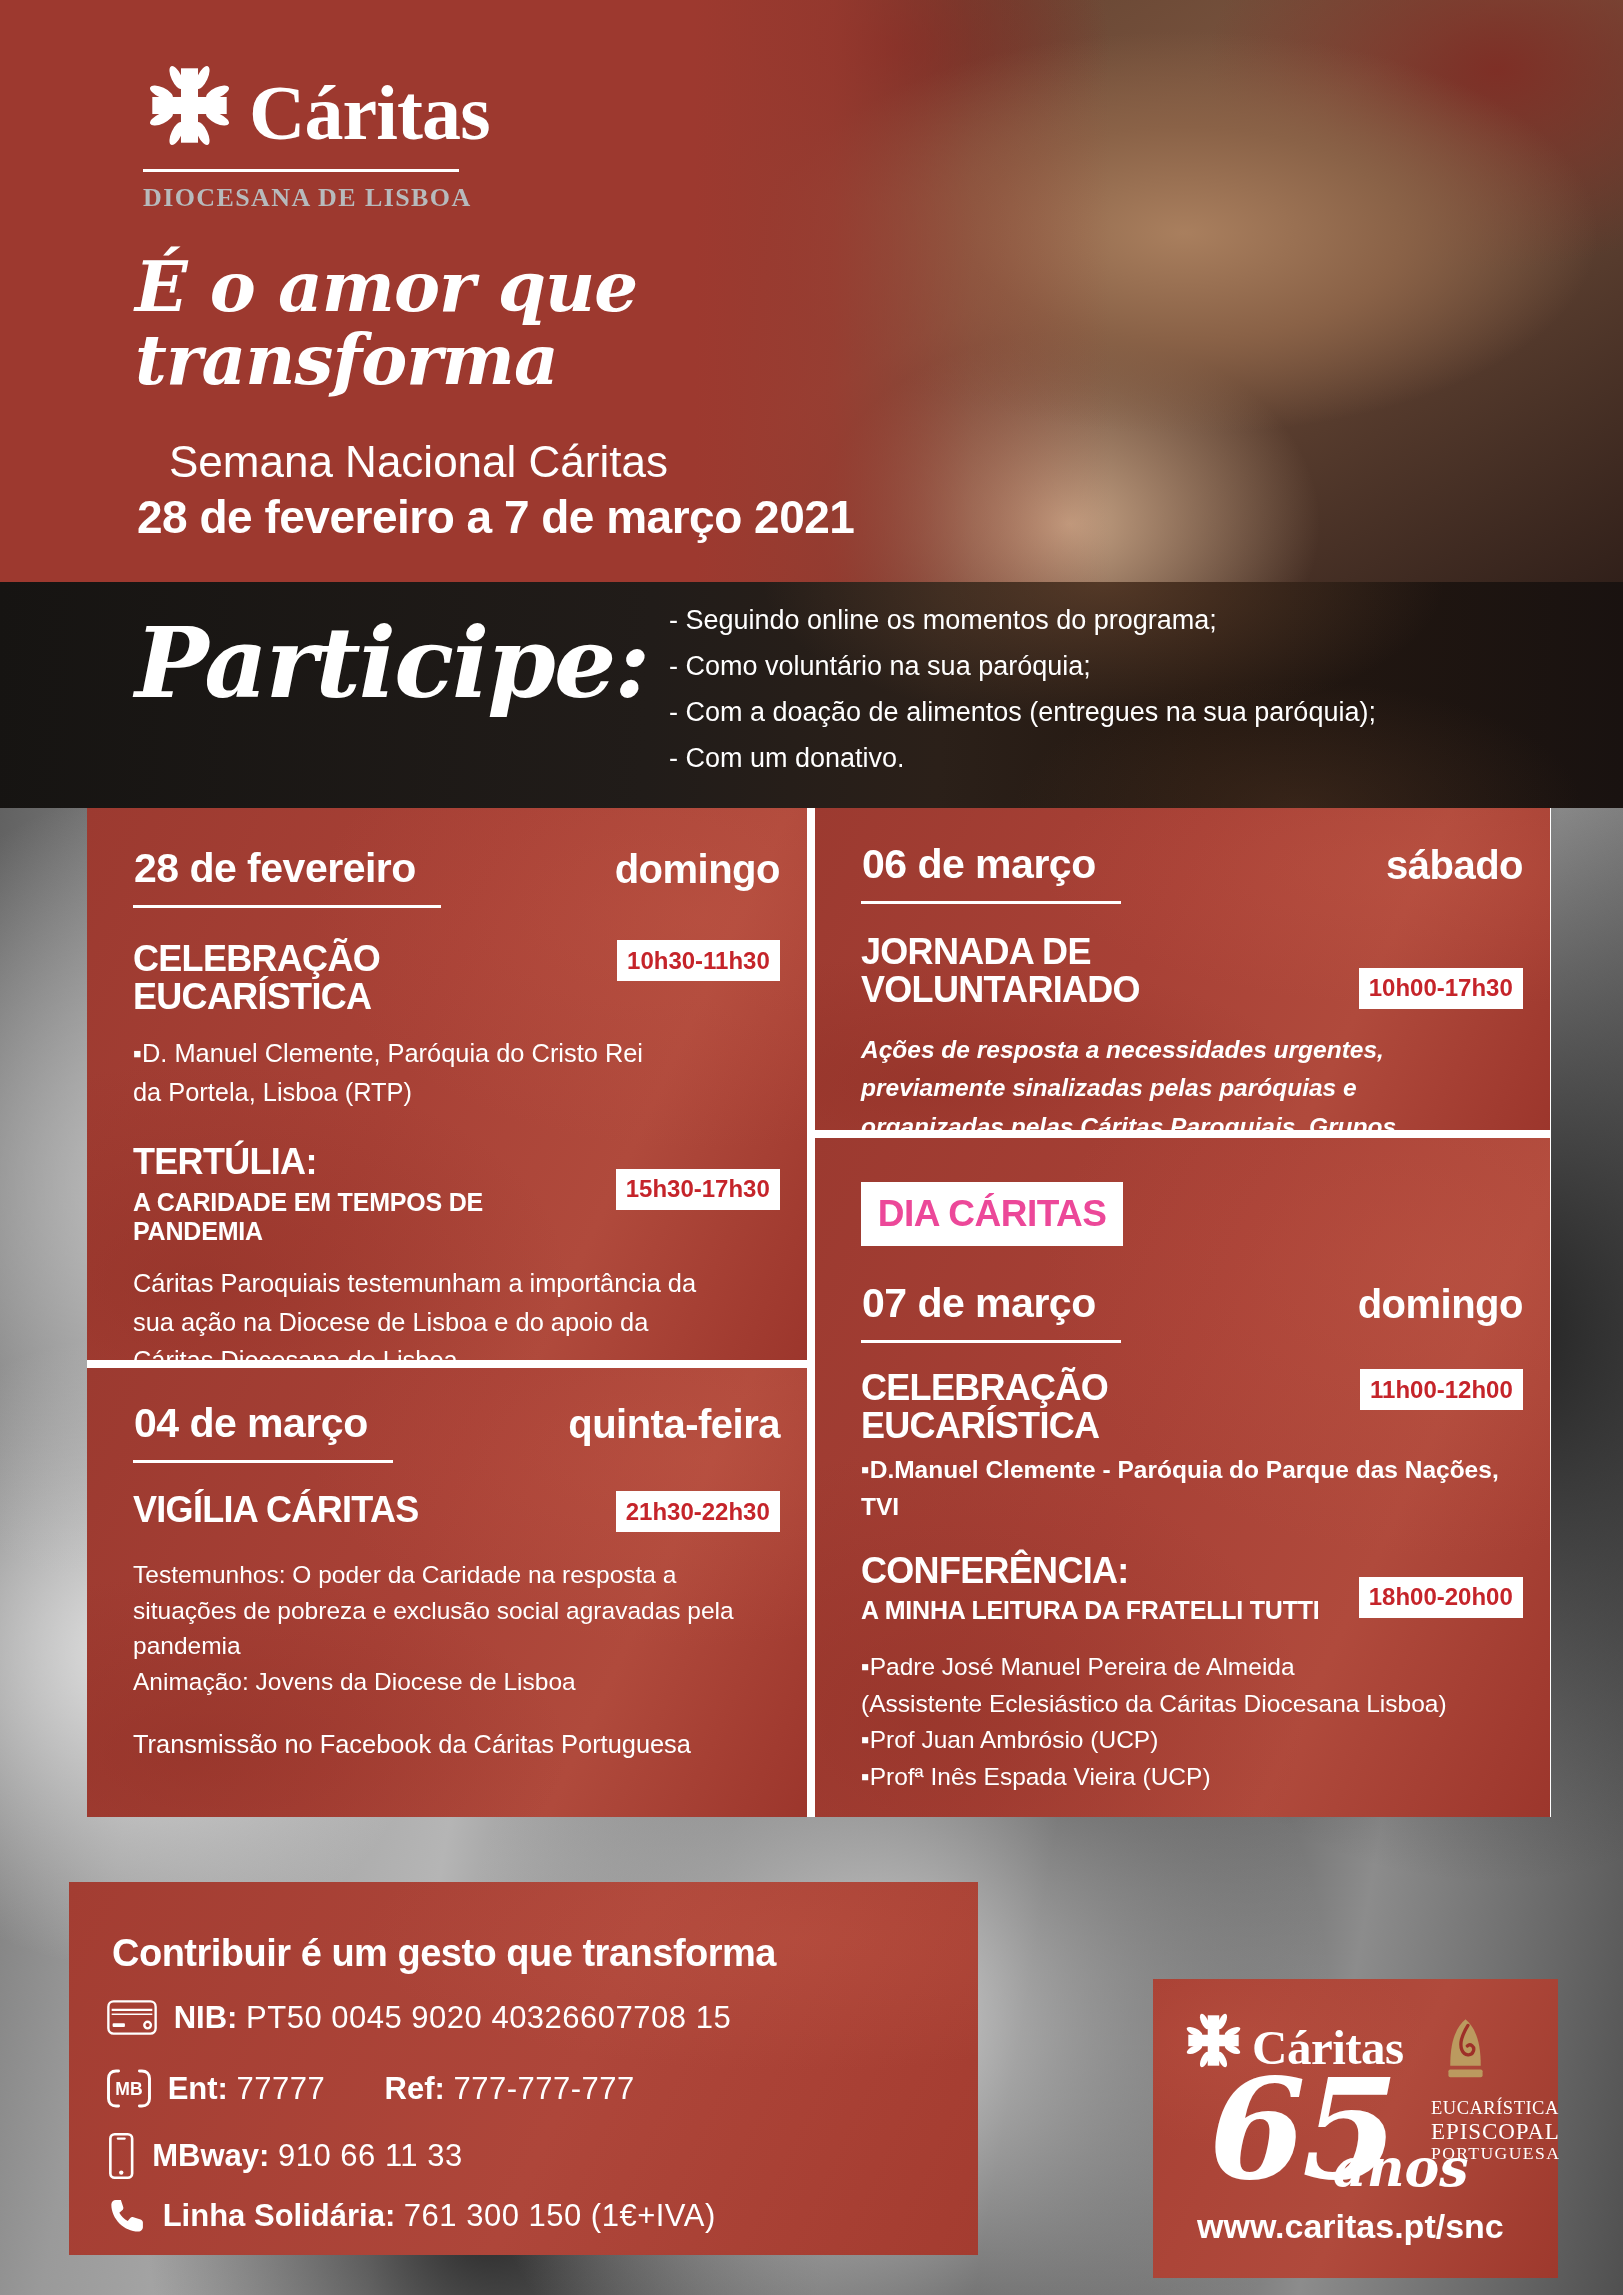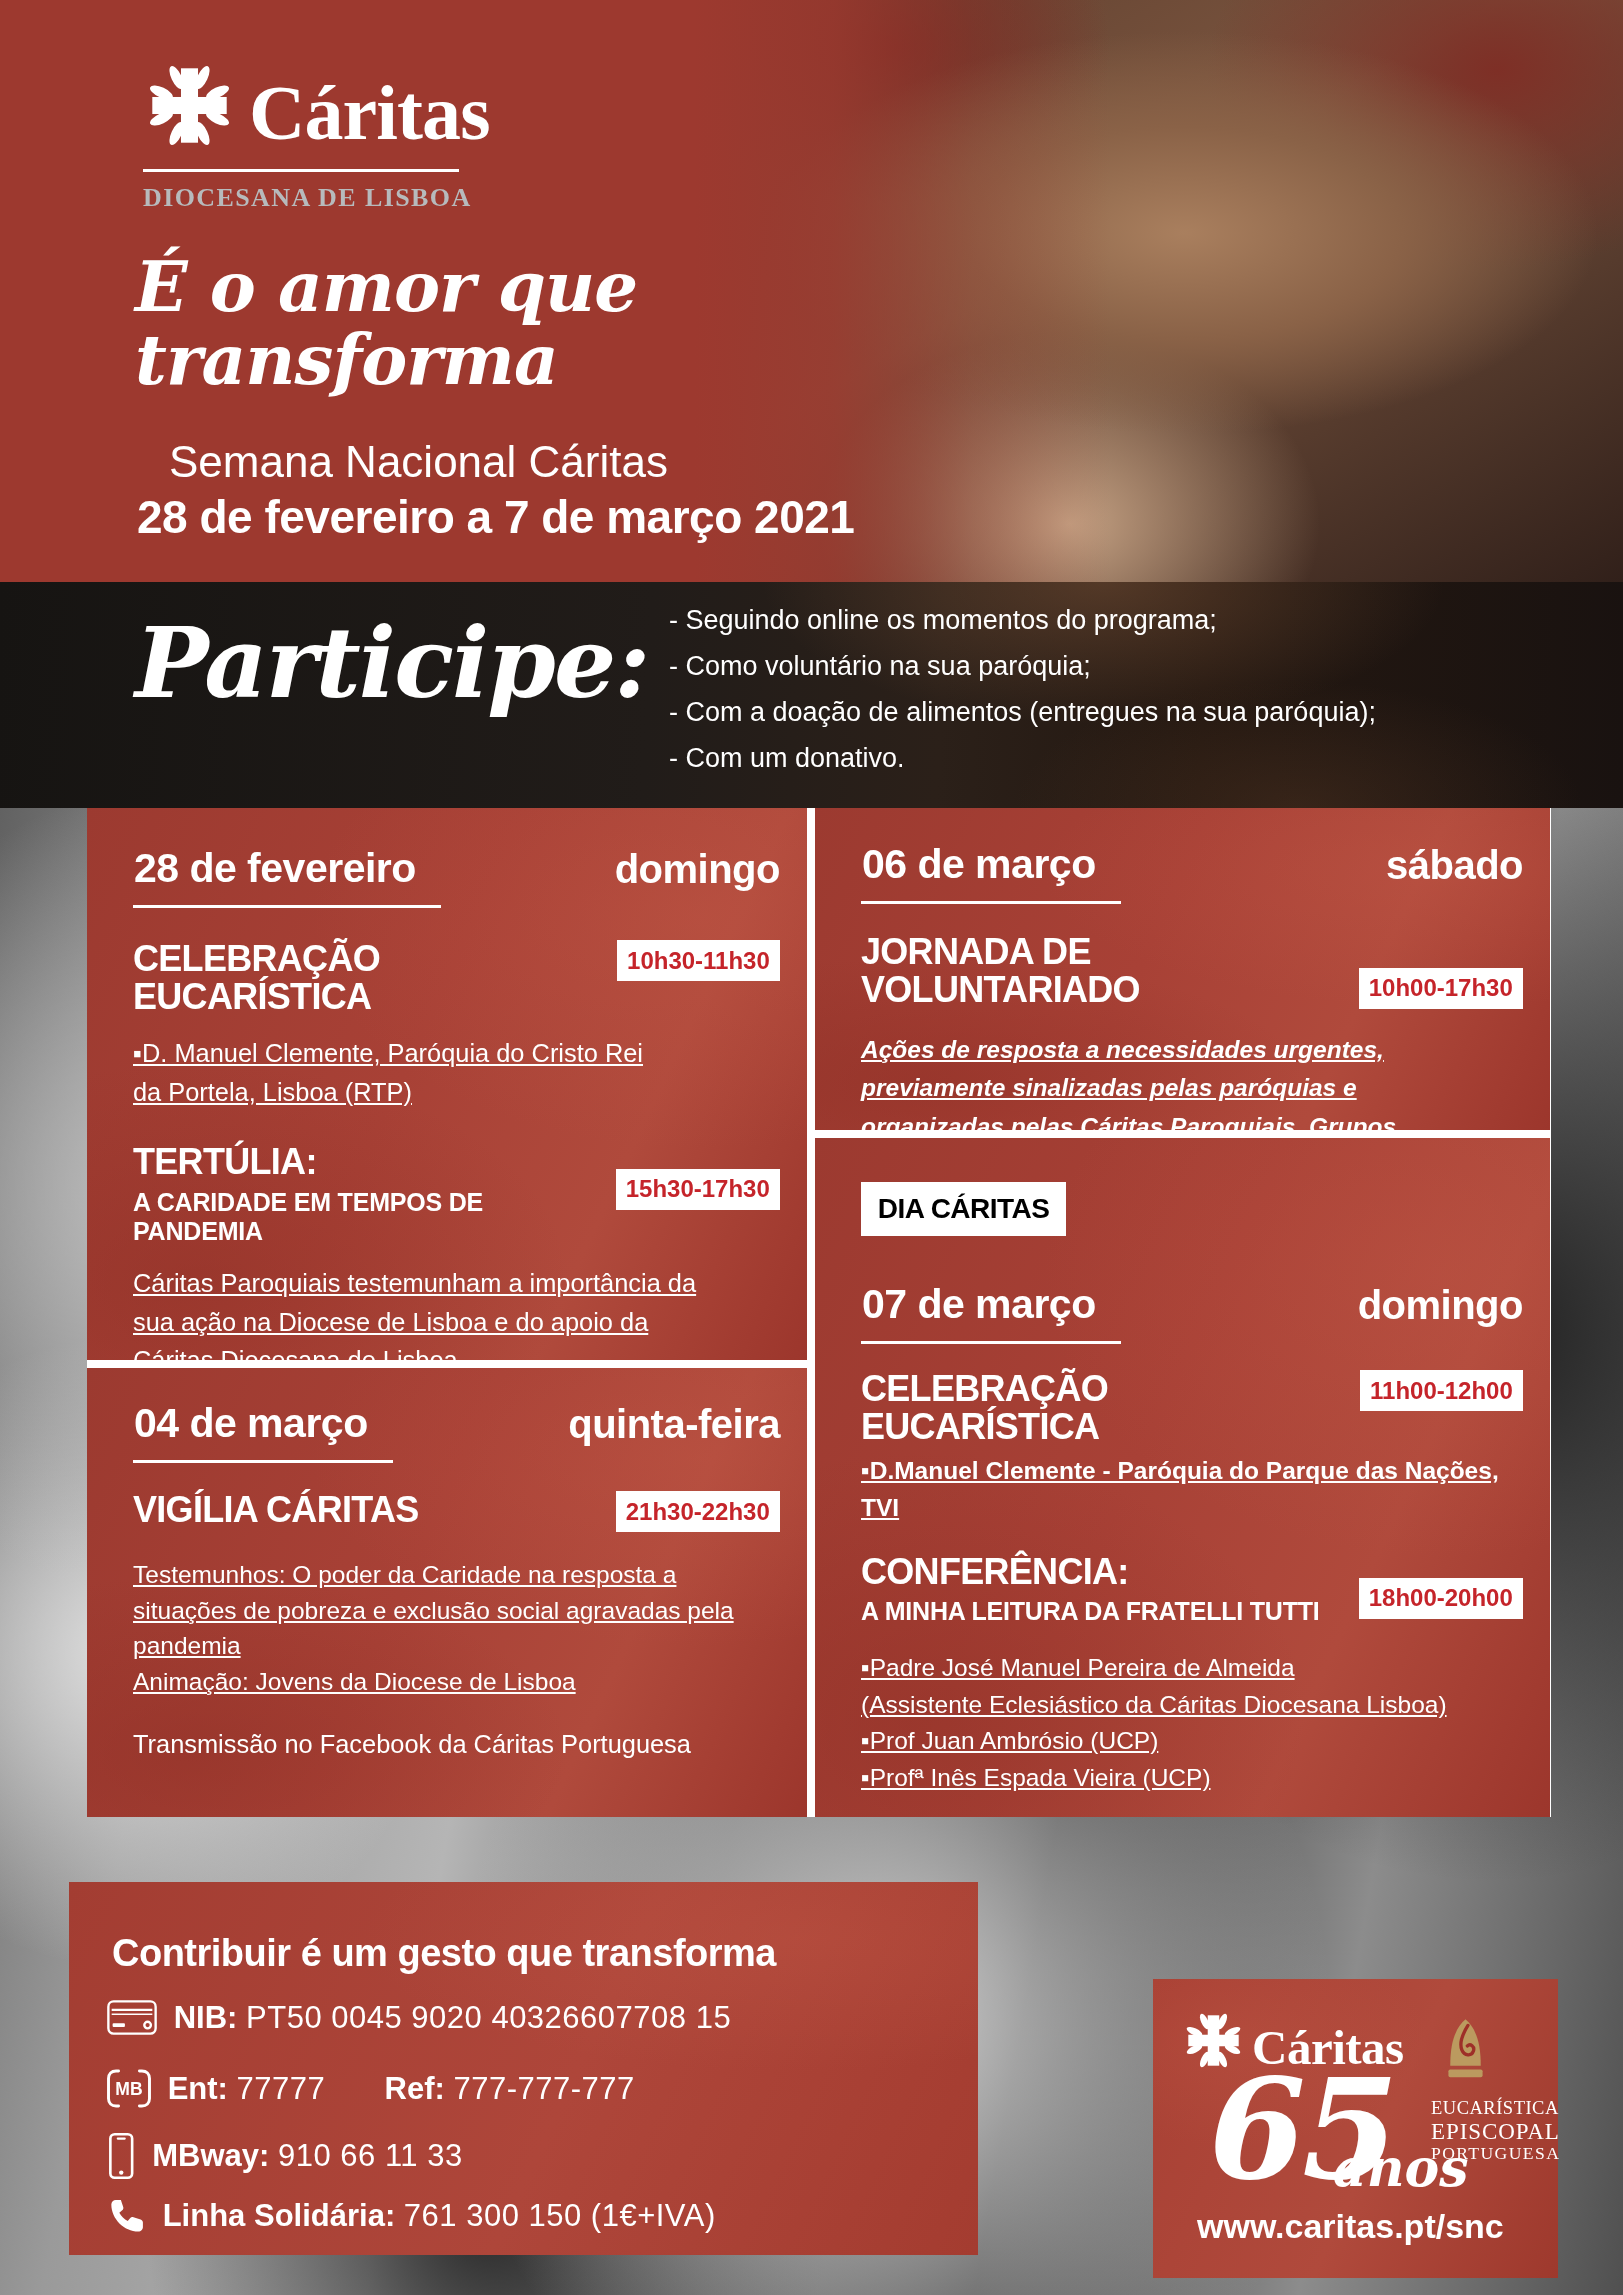--- a/index.html
+++ b/index.html
@@ -63,29 +63,29 @@
   .c4{left:728px;top:330px;width:735px;height:679px;}
   .pad{position:absolute;inset:0;padding:37px 27px 25.4px 46px;}
   .card-head{display:flex;justify-content:space-between;align-items:flex-start;}
   .date{font-size:41px;font-weight:700;letter-spacing:-0.5px;border-bottom:3.2px solid #fff;padding:0 25.4px 13px 0.9px;}
   .day{font-size:40px;font-weight:700;letter-spacing:-0.5px;margin-top:1.9px;}
   .ev-row{display:flex;justify-content:space-between;align-items:flex-start;margin-top:32px;}
   .ev{font-size:36px;font-weight:700;letter-spacing:-0.7px;line-height:1.05;margin:0;}
   .sub{font-size:25px;font-weight:700;letter-spacing:-0.2px;margin-top:6.5px;}
   .badge{background:#fff;color:#c5242a;font-size:24px;font-weight:700;padding:6.5px 10.2px;white-space:nowrap;flex:none;margin-left:14px;text-align:right;}
   .badge.low{margin-top:25.4px;}
-  .body{font-size:25.4px;font-weight:500;line-height:1.52;text-decoration:underline;}
+  .body{font-size:25.4px;font-weight:500;line-height:1.52;}
   .lines{white-space:pre-line;}
   .mt40{margin-top:18.5px;} .mt55{margin-top:25.4px;}
   .trans{position:relative;margin-top:36px;}
   .trans .tline{font-size:25.4px;font-weight:500;line-height:1.7;}
   .c3 .body,.c4 .tline,.c4 .link{font-size:24.5px;}
   .italicp{font-style:italic;font-weight:600;line-height:1.58;margin-top:25.4px;}
-  .dia-badge{display:inline-block;background:#fff;color:#000000;font-size:28px;font-weight:700;
-    letter-spacing:-0.5px;padding:11px 16.7px;margin-bottom:45px;}
+  .dia-badge{display:inline-block;background:#fff;color:#ec4899;font-size:37px;font-weight:700;
+    letter-spacing:-0.5px;padding:11px 16.7px;margin-bottom:34px;}
   .c4 .ev-row{margin-top:26px;}
   
   .donate{position:absolute;left:69px;top:1882px;width:909px;height:373px;
     background:
       radial-gradient(80% 60% at 80% 15%, rgba(200,95,75,.30) 0%, rgba(200,95,75,0) 60%),
       linear-gradient(115deg,#a33d32 0%,#ae463a 55%,#a43c30 100%);
   }
   .donate-title{position:absolute;left:43px;top:50px;font-size:38px;font-weight:700;letter-spacing:-0.5px;}
   .d-row{position:absolute;left:37px;display:flex;align-items:center;gap:15.7px;font-size:31px;}
   .d-ic{flex:none;}

